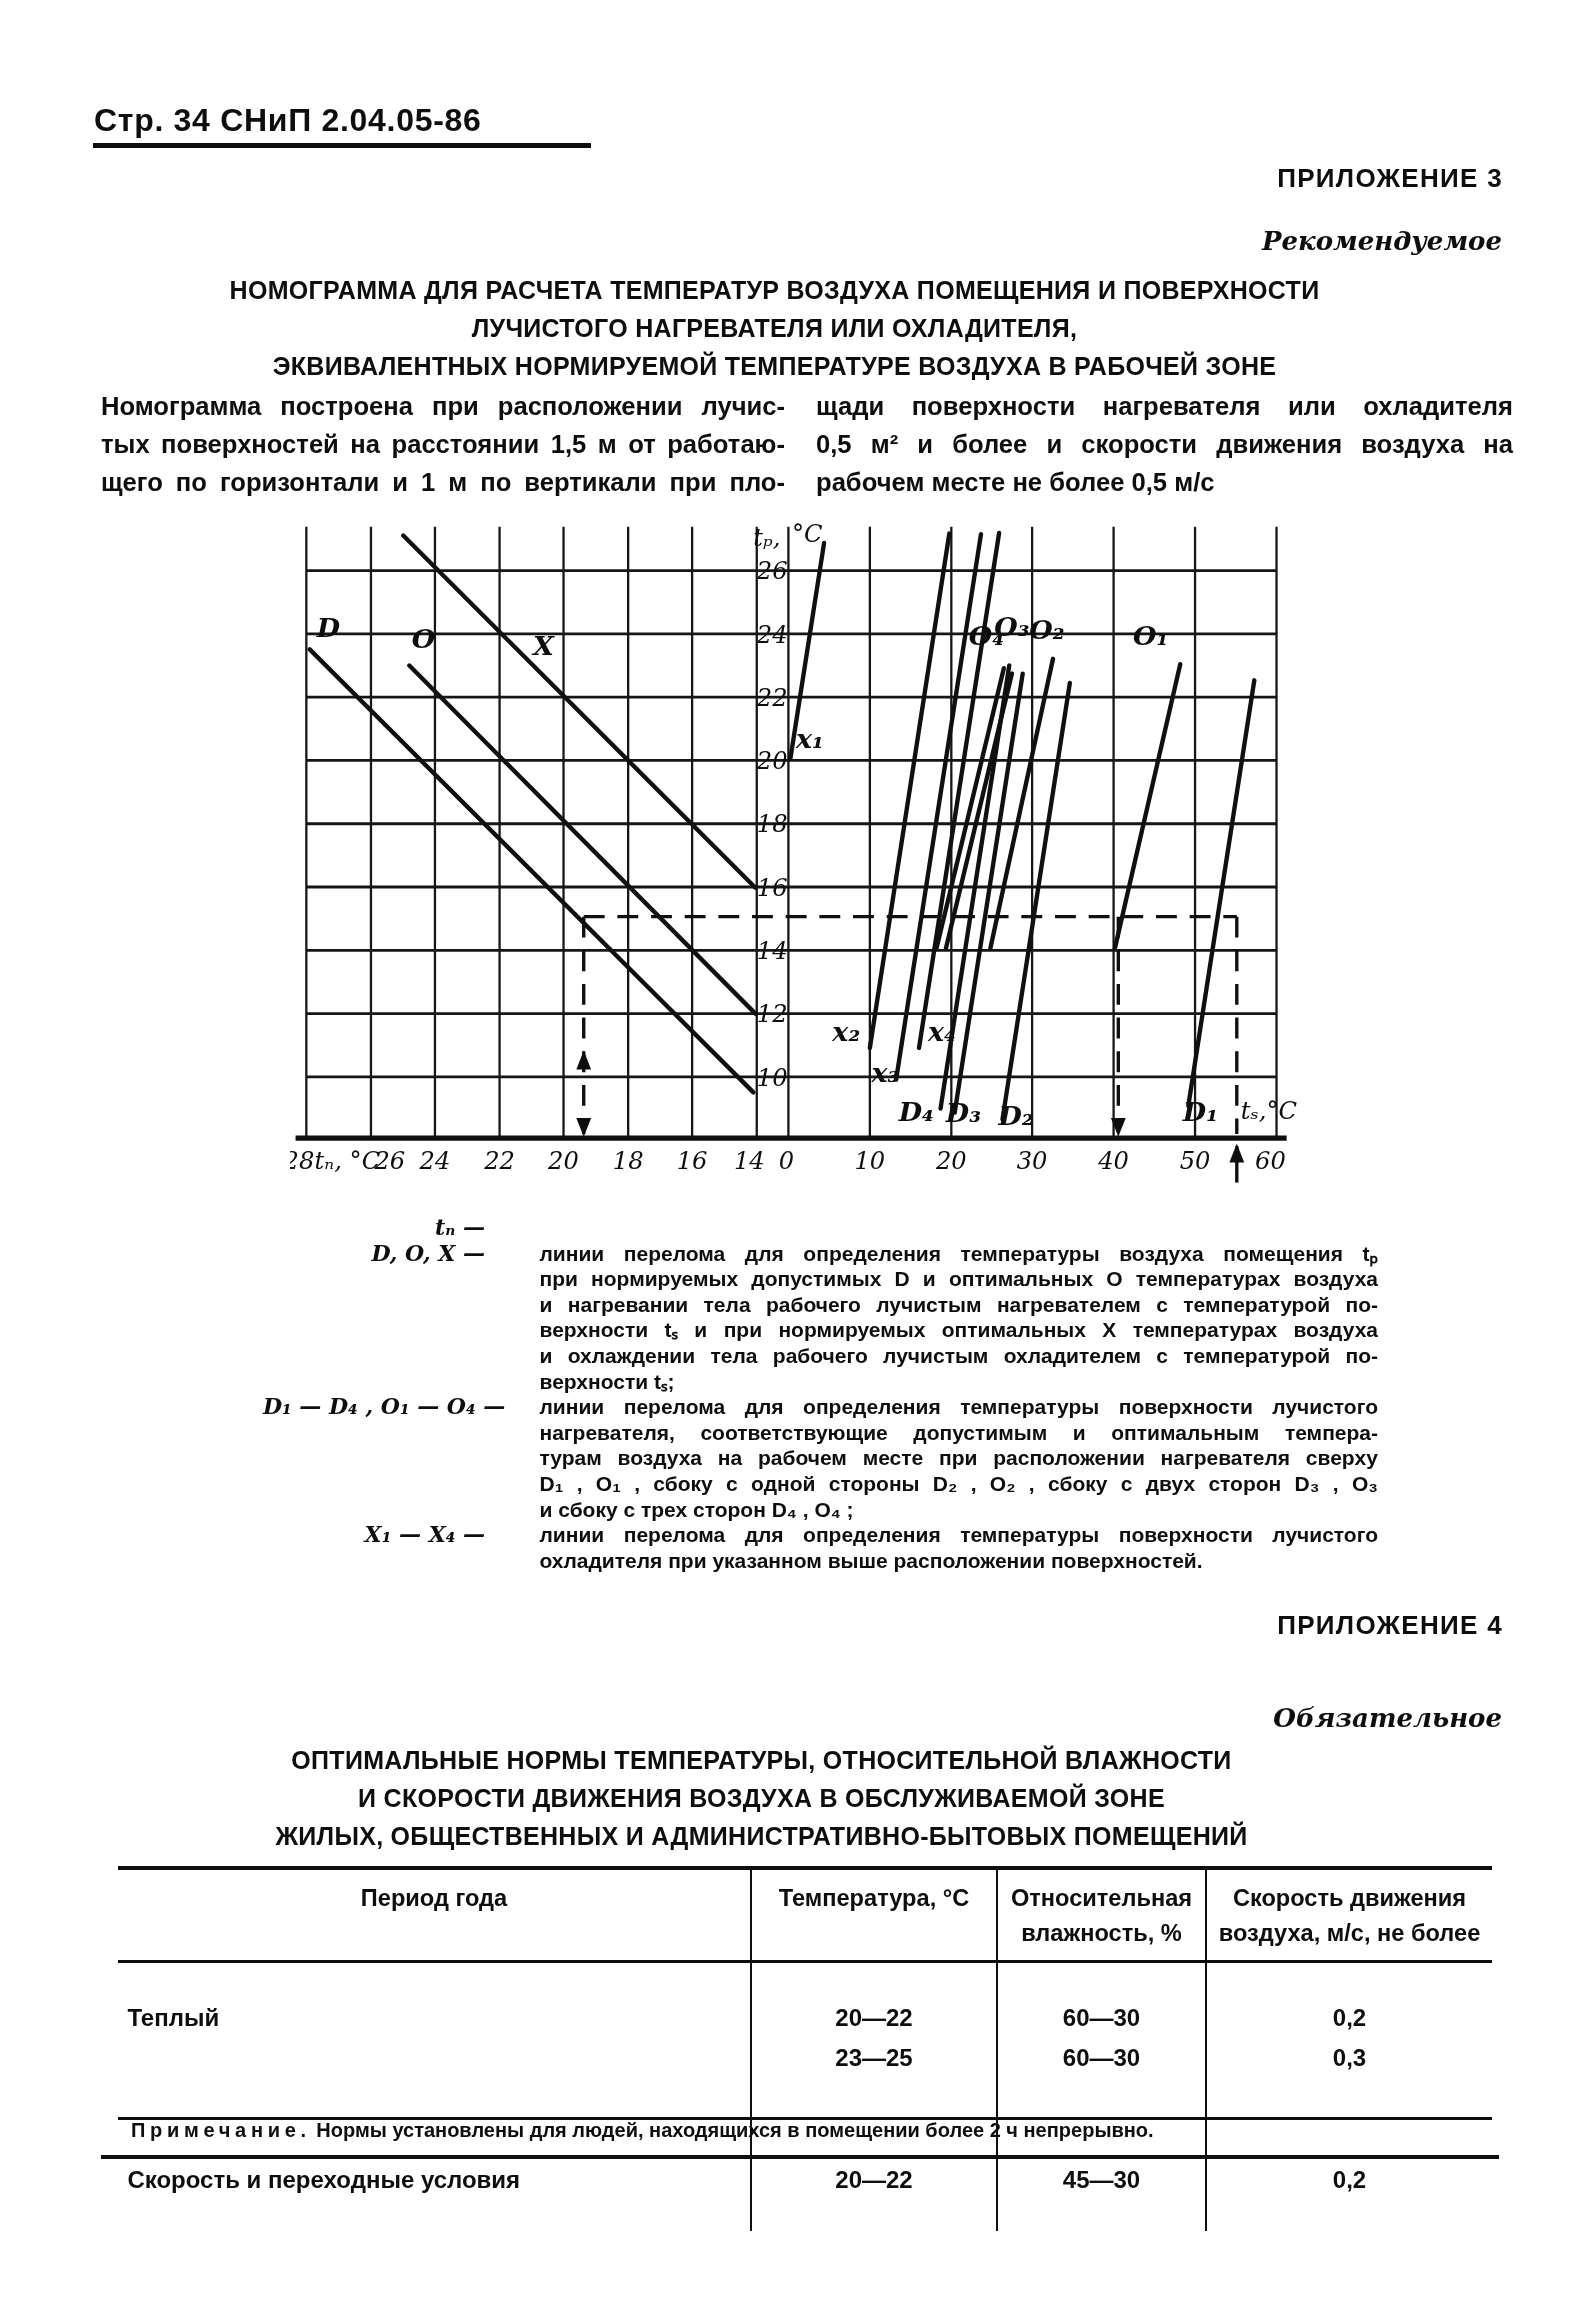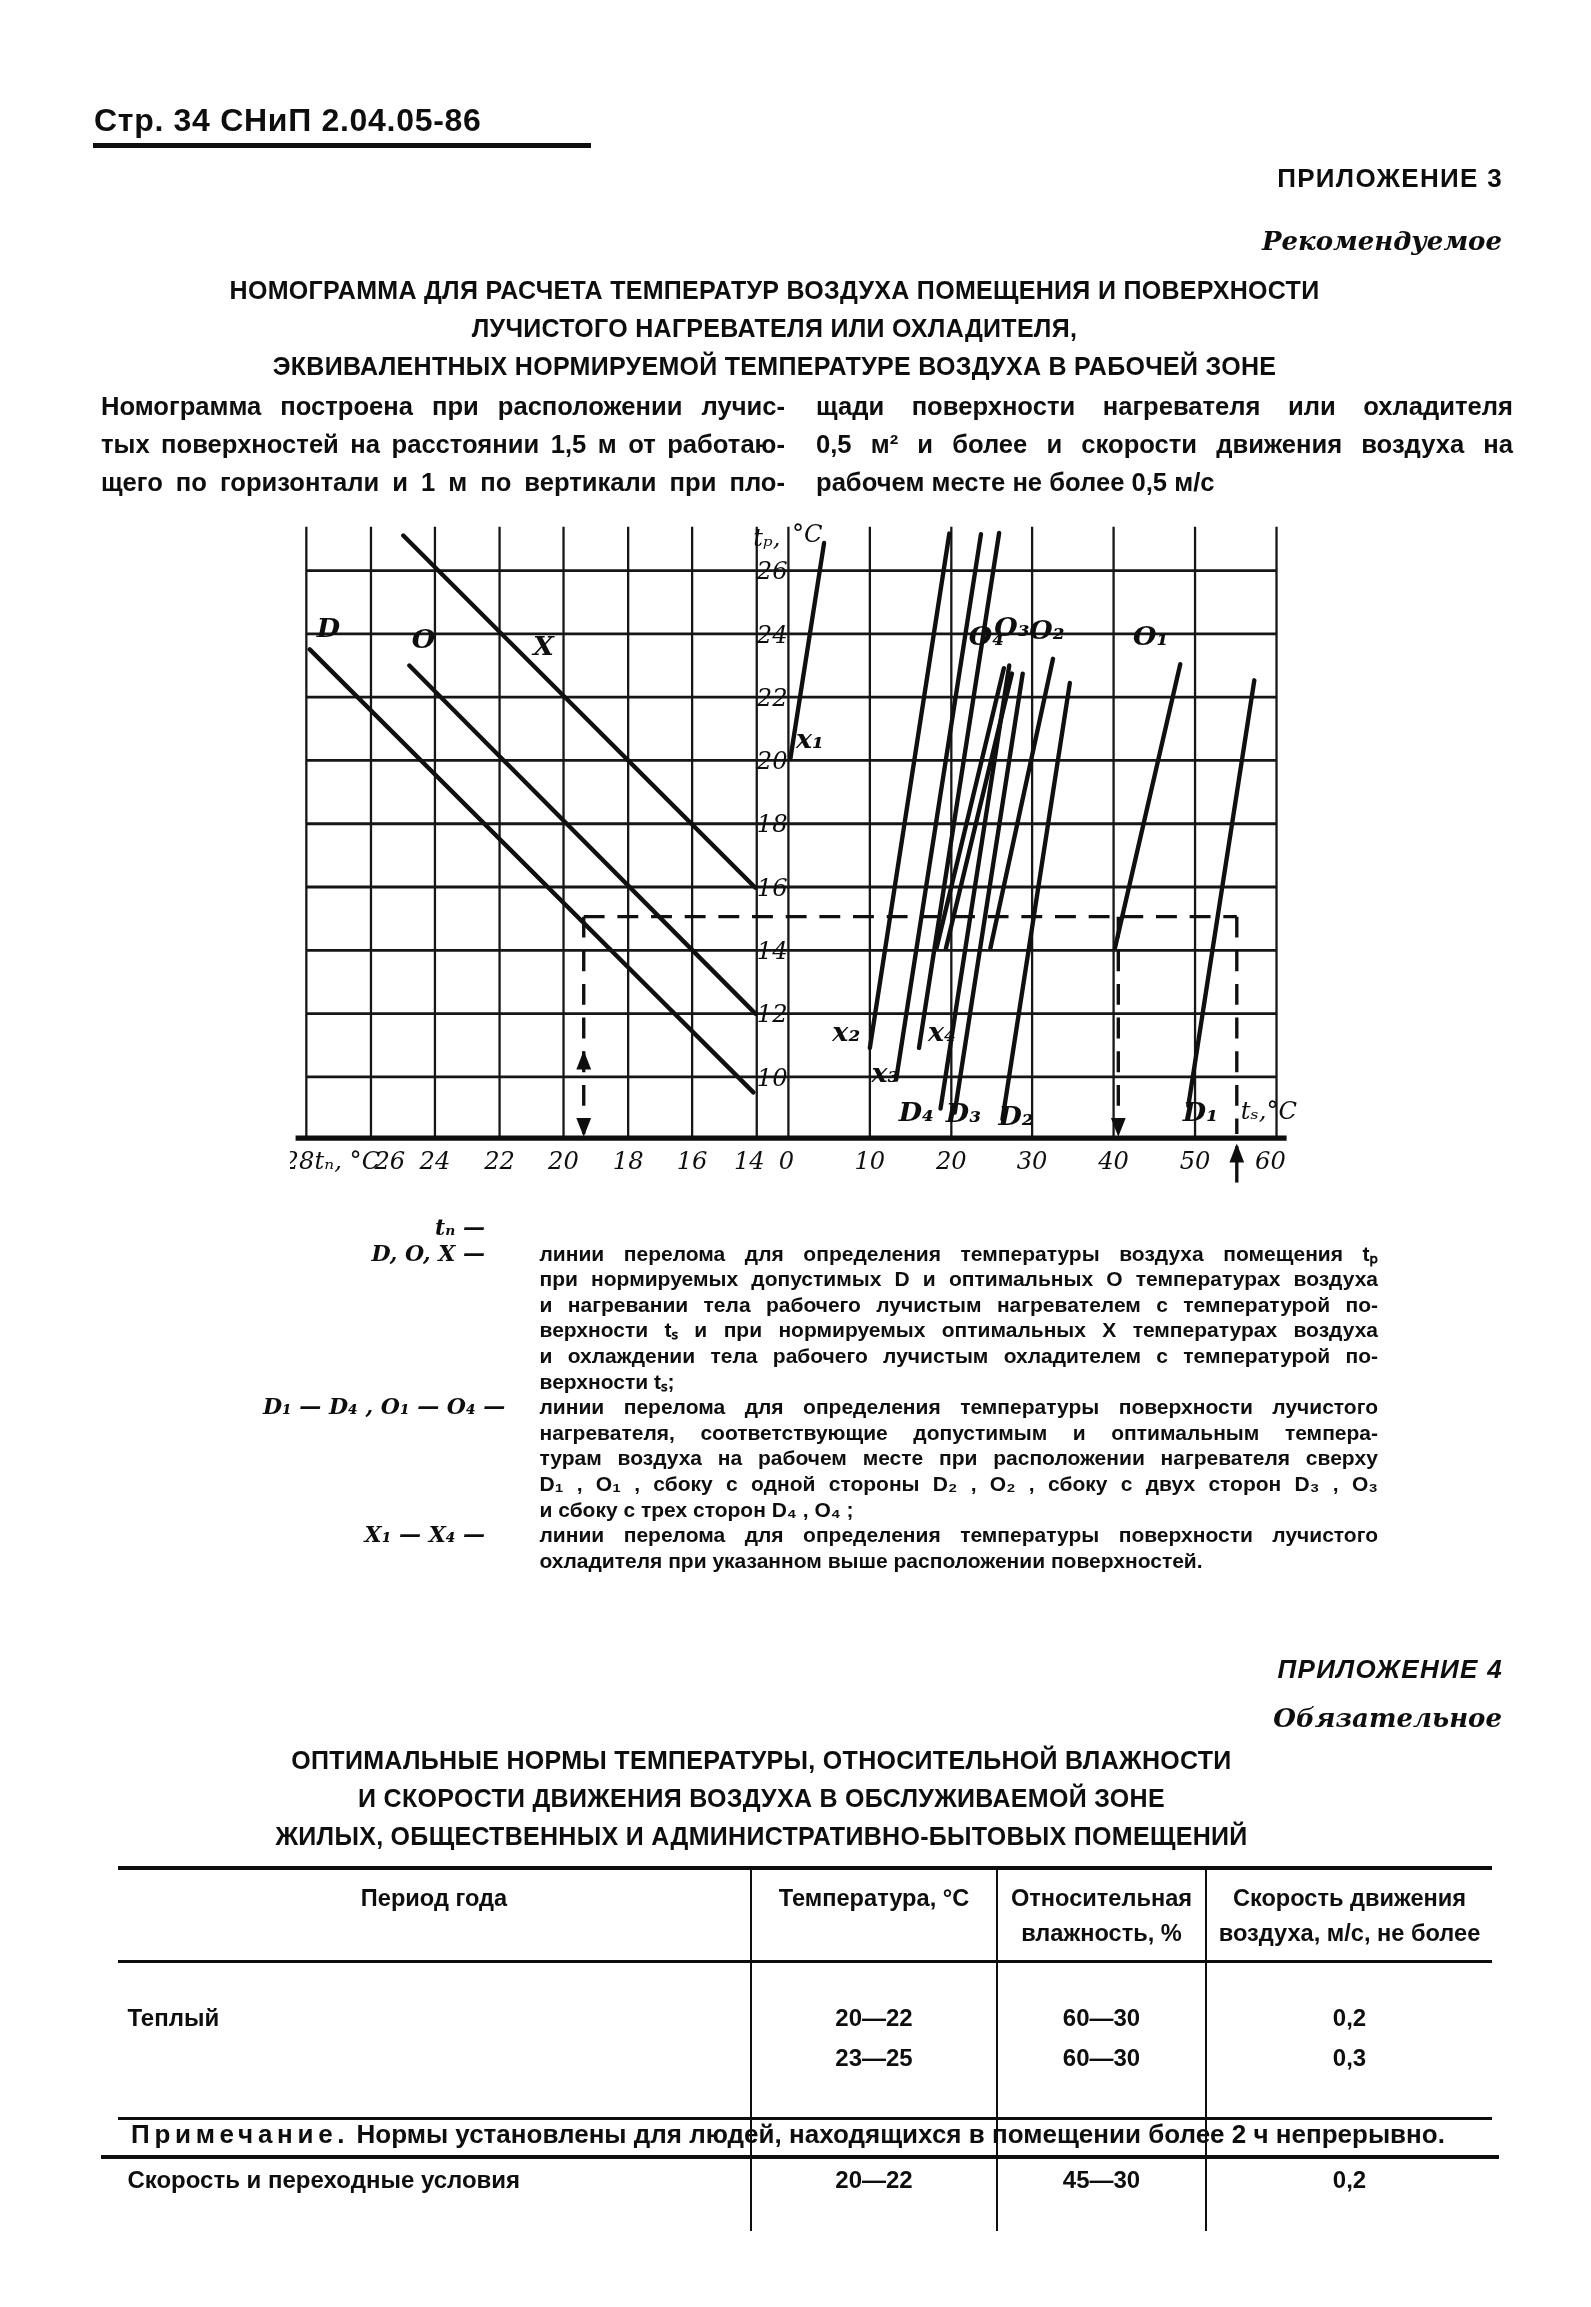--- a/index.html
+++ b/index.html
@@ -17,21 +17,21 @@
   .app-kind{right:89px;text-align:right;font-style:italic;font-size:26px;font-family:"DejaVu Serif",serif;}
   .doc-title{text-align:center;font-size:25px;line-height:38px;letter-spacing:0.3px;}
   .col{font-size:25.6px;line-height:38px;}
   .jlines div{text-align:justify;text-align-last:justify;}
   .jlines div:last-child{text-align-last:left;}
   .jlines.all-just div:last-child{text-align-last:justify;}
   .legend{left:263px;top:1215px;width:1115px;font-size:21px;line-height:25.6px;}
   .legend-row{display:flex;align-items:flex-start;gap:41px;}
   .legend-term{width:222px;flex:0 0 222px;text-align:right;font-family:"DejaVu Serif",serif;font-style:italic;font-size:22px;white-space:nowrap;}
   .legend-def{margin-left:13.5px;flex:1;}
-  .note{left:131px;top:2119px;width:1367px;font-size:26px;}
+  .note{left:131px;top:2119px;width:1367px;font-size:20px;}
   .note-label{letter-spacing:4.7px;}
   .bottom-rule{left:101px;top:2155px;width:1398px;height:4px;background:#0e0e0e;}
   
   #nomogram-svg{left:290px;top:512px;}
   #nomogram-svg .grid{stroke:#161616;stroke-width:3.4;}
   #nomogram-svg .grid.h{stroke-width:4.2;}
   #nomogram-svg .axis{stroke:#0e0e0e;stroke-width:8;}
   #nomogram-svg .brk{stroke:#101010;stroke-width:6.5;stroke-linecap:round;}
   #nomogram-svg .stem{stroke:#101010;stroke-width:5;}
   #nomogram-svg .dash{stroke:#101010;stroke-width:5;stroke-dasharray:31 19;}
@@ -198,21 +198,21 @@
   </div>
   <div class="legend-row">
     <div class="legend-term">X₁ — X₄ —</div>
     <div class="legend-def jlines">
         <div>линии  перелома  для  определения  температуры  поверхности  лучистого</div>
         <div>охладителя при указанном выше расположении поверхностей.</div>
       </div>
   </div>
 </div>
 
-<div class="abs app-label" style="top:1654px;font-style:italic;">ПРИЛОЖЕНИЕ 4</div>
+<div class="abs app-label" style="top:1610px;">ПРИЛОЖЕНИЕ 4</div>
 <div class="abs app-kind" style="top:1703px;">Обязательное</div>
 <div class="abs doc-title jlines" style="left:54px;top:1741px;width:1415px;">
     <div style="text-align: center; text-align-last: center;">ОПТИМАЛЬНЫЕ НОРМЫ ТЕМПЕРАТУРЫ, ОТНОСИТЕЛЬНОЙ ВЛАЖНОСТИ</div>
     <div style="text-align: left; text-align-last: center;">И СКОРОСТИ ДВИЖЕНИЯ ВОЗДУХА В ОБСЛУЖИВАЕМОЙ ЗОНЕ</div>
     <div style="text-align: center; text-align-last: center;">ЖИЛЫХ, ОБЩЕСТВЕННЫХ И АДМИНИСТРАТИВНО-БЫТОВЫХ ПОМЕЩЕНИЙ</div>
   </div>
 
 <table id="norm-table" class="abs" style="left:118px;top:1866px;">
     <colgroup>
       <col style="width: 633px;">

